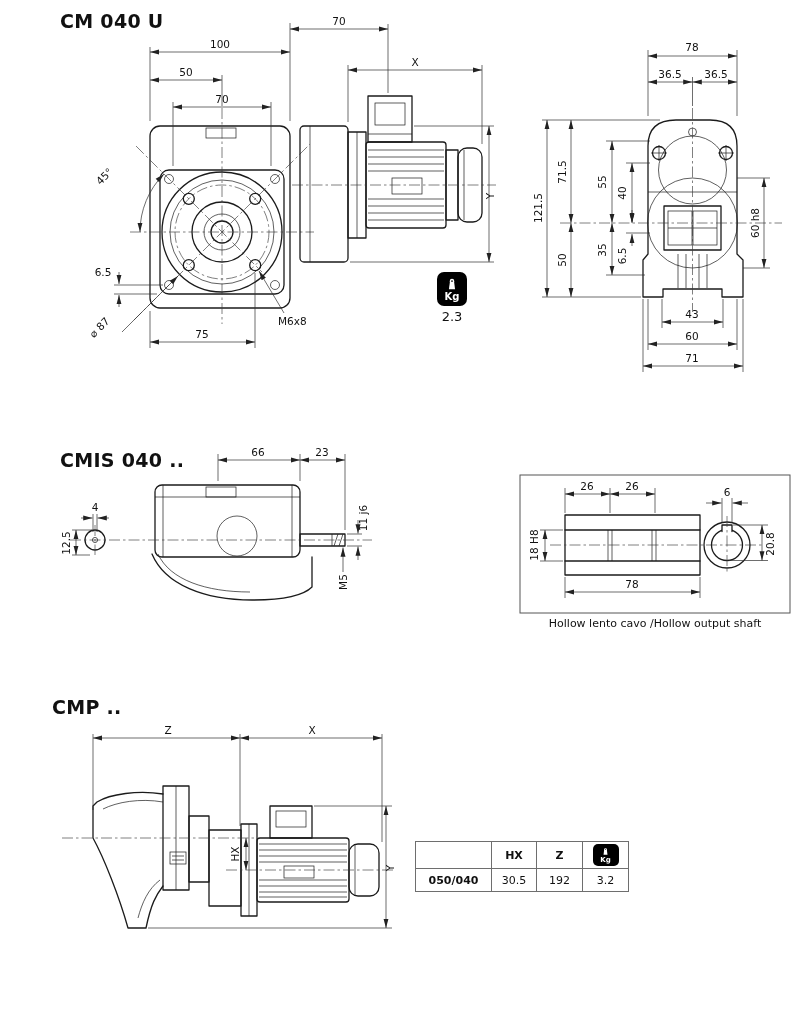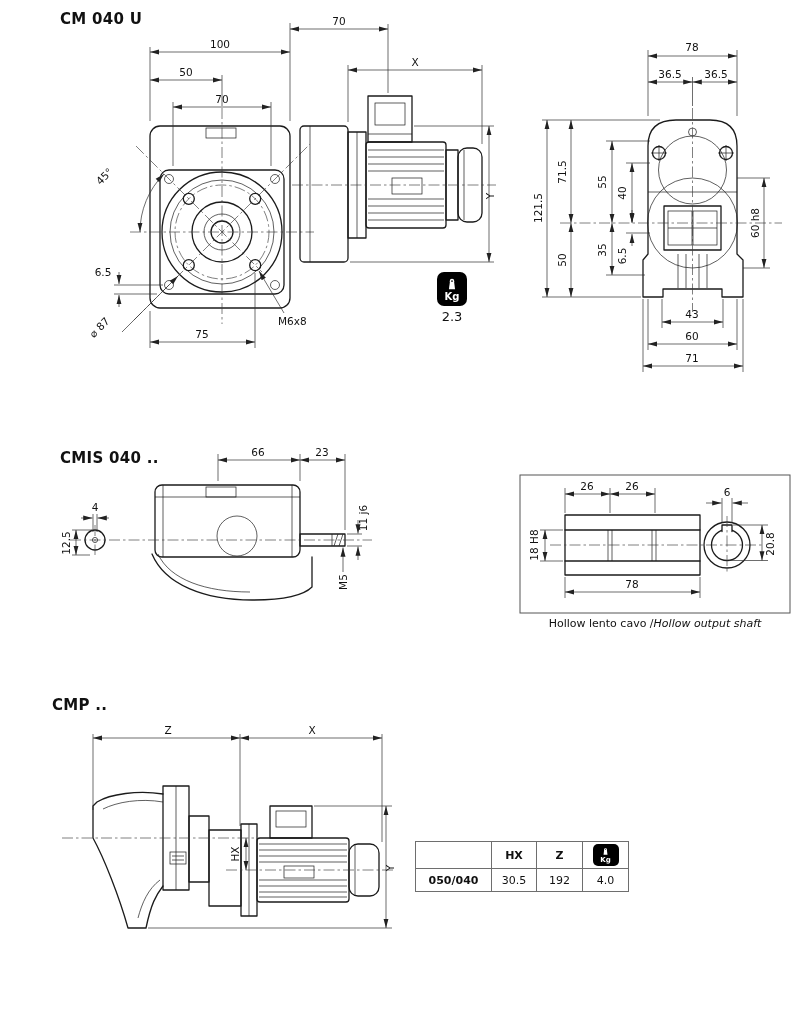--- a/index.html
+++ b/index.html
@@ -8,28 +8,28 @@
   svg.layer{position:absolute;left:0}
   svg text{font-family:"DejaVu Sans","Liberation Sans",sans-serif;font-size:10.5px;fill:#111;text-anchor:middle}
   svg text.ta-s{text-anchor:start}
   .ol{fill:none;stroke:#1b1b1b;stroke-width:1.3;stroke-linejoin:round;stroke-linecap:round}
   .olt{fill:none;stroke:#1b1b1b;stroke-width:0.7}
   .dim{fill:none;stroke:#2f2f2f;stroke-width:0.7}
   .dl{marker-start:url(#arrow);marker-end:url(#arrow)}
   .de{marker-end:url(#arrow)}
   .cl{fill:none;stroke:#3a3a3a;stroke-width:0.65;stroke-dasharray:11 3 2.5 3}
   .frame{fill:none;stroke:#555;stroke-width:1}
-  .section-title{position:absolute;font-weight:bold;font-size:15px;letter-spacing:.3px}
+  .section-title{position:absolute;font-weight:bold;font-size:19px;letter-spacing:.3px}
   .kg-badge{position:absolute;width:30px;height:34px;background:#000;border-radius:7px;color:#fff;
             display:flex;flex-direction:column;align-items:center;justify-content:center}
   .kg-badge svg{width:14px;height:14px;display:block}
   .kg-txt{font-size:10px;font-weight:bold;line-height:11px}
   .kg-value{position:absolute;font-size:13px;text-align:center}
   .caption{position:absolute;font-size:11px;text-align:center}
-  .caption .it{font-style:italic;margin-left:0}
+  .caption .it{margin-left:0}
   .spec-table{position:absolute;border-collapse:collapse;font-size:11px;color:#111;table-layout:fixed}
   .spec-table td{border:1px solid #6e6e6e;text-align:center;vertical-align:middle;height:22px;background:#fff;padding:0}
   .spec-table tr.hdr td{height:26px}
   .tan{background:#f2c17d;font-weight:bold}
   .kg-badge-sm{display:inline-flex;flex-direction:column;align-items:center;justify-content:center;
                width:26px;height:22px;background:#000;color:#fff;border-radius:5px;vertical-align:middle}
   .kg-badge-sm svg{width:9px;height:9px;display:block}
   .kg-badge-sm .kg-txt{font-size:7px;line-height:8px;font-weight:bold}
 </style>
 </head>
@@ -407,16 +407,16 @@
               <use href="#weight-glyph"></use>
             </svg>
         <span class="kg-txt">Kg</span>
       </span>
     </td>
   </tr>
   <tr>
     <td class="tan">050/040</td>
     <td>30.5</td>
     <td>192</td>
-    <td>4.0</td>
+    <td>3.2</td>
   </tr>
 </tbody>
   </table>
 
 </body></html>

